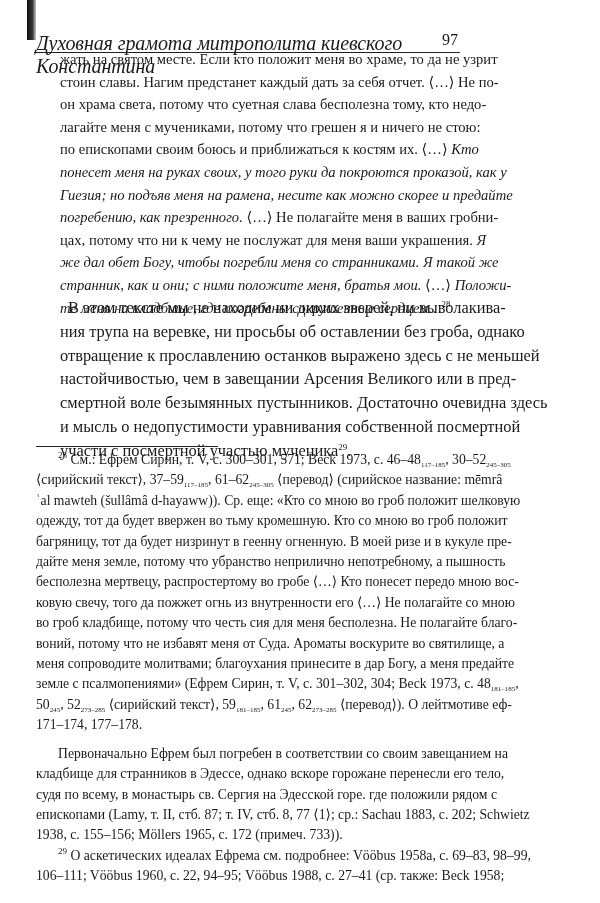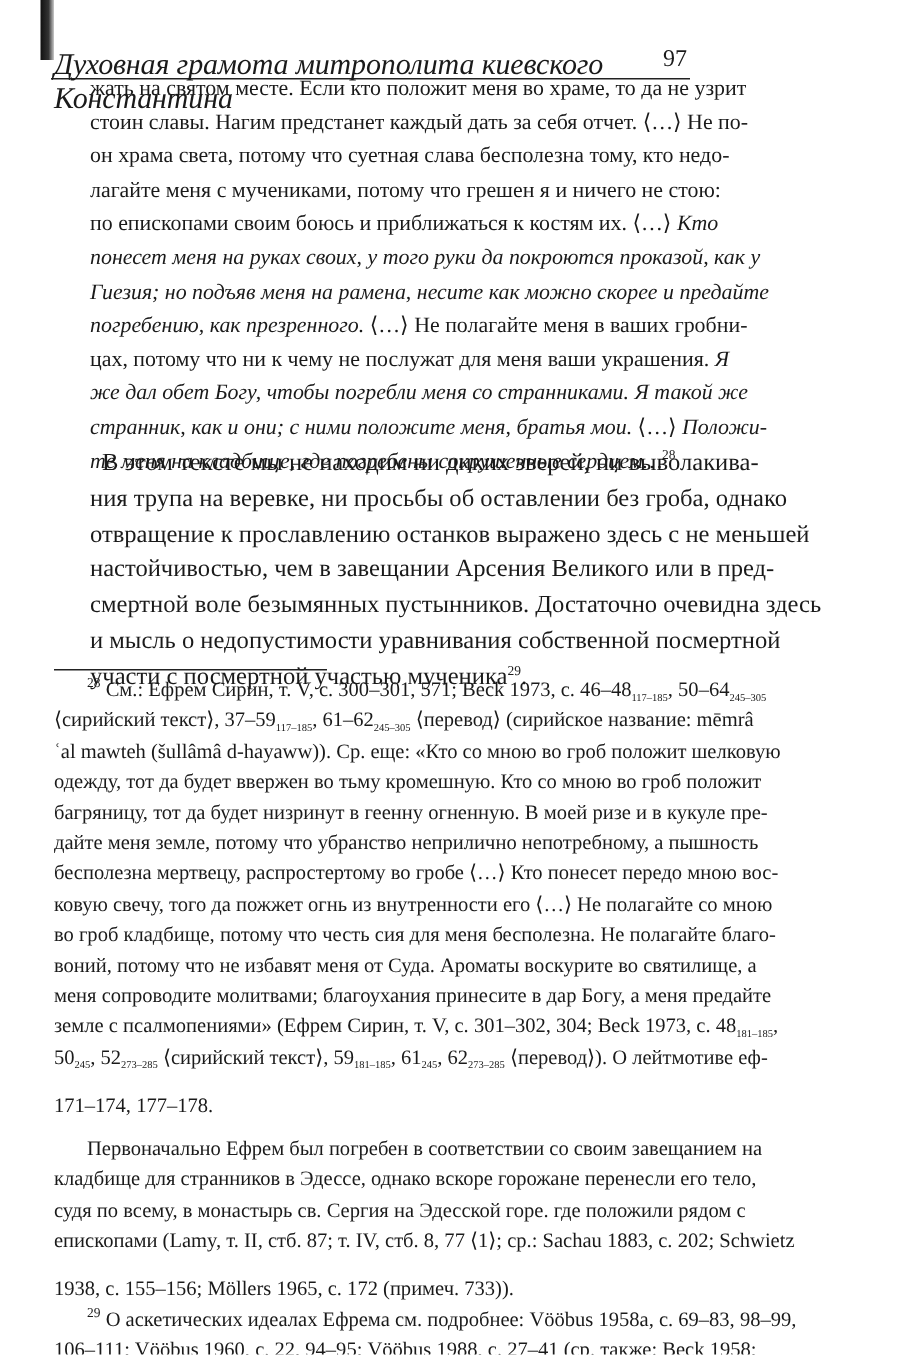--- a/index.html
+++ b/index.html
@@ -14,21 +14,21 @@
   .quote .ln.last { text-align-last: left; }
   .it { font-style: italic; }
   sup { font-size: 9px; line-height: 0; vertical-align: 6px; }
   sub { font-size: 7px; line-height: 0; vertical-align: -3px; }
   .body-para { position: absolute; left: 60px; top: 296px; width: 410px; font-size: 16.4px; line-height: 23.8px; }
   .body-para .ln { display: block; white-space: nowrap; text-align: justify; text-align-last: justify; }
   .body-para .ln.last { text-align-last: left; }
   .fn-rule { position: absolute; left: 36px; top: 446px; width: 182px; border-top: 1.2px solid #222; }
   .footnotes { position: absolute; left: 36px; top: 450px; width: 434px; font-size: 13.7px; line-height: 20.4px; }
   .footnotes .ln { display: block; white-space: nowrap; text-align: justify; text-align-last: justify; }
-  .footnotes .ln.last { text-align-last: left; margin-top: 12px; }
+  .footnotes .ln.last { text-align-last: left; }
   .footnotes .ind { padding-left: 22px; }
   .fn-gap { height: 8px; }
   .signature { position: absolute; left: 36px; top: 908px; font-size: 11px; }
 </style>
 </head>
 <body>
 
 <div class="scan-edge"></div>
 
 <div class="header">
@@ -57,21 +57,21 @@
     <span class="ln">отвращение к прославлению останков выражено здесь с не меньшей</span>
     <span class="ln">настойчивостью, чем в завещании Арсения Великого или в пред-</span>
     <span class="ln">смертной воле безымянных пустынников. Достаточно очевидна здесь</span>
     <span class="ln">и мысль о недопустимости уравнивания собственной посмертной</span>
     <span class="ln last">участи с посмертной участью мученика<sup>29</sup>.</span>
   </div>
 
 <div class="fn-rule"></div>
 
 <div class="footnotes" id="footnotes">
-    <span class="ln ind"><sup>28</sup> <span>См.: Ефрем Сирин, т. V, с. 300–301, 571; Beck 1973, с. 46–48</span><sub>117–185</sub><span>, 50–64</span><sub>245–305</sub></span>
+    <span class="ln ind"><sup>28</sup> <span>См.: Ефрем Сирин, т. V, с. 300–301, 571; Beck 1973, с. 46–48</span><sub>117–185</sub><span>, 30–52</span><sub>245–305</sub></span>
     <span class="ln"><span>⟨сирийский текст⟩, 37–59</span><sub>117–185</sub><span>, 61–62</span><sub>245–305</sub><span> ⟨перевод⟩ (сирийское название: mēmrâ</span></span>
     <span class="ln"><span>ʿal mawteh (šullâmâ d-hayaww)). Ср. еще: «Кто со мною во гроб положит шелковую</span></span>
     <span class="ln"><span>одежду, тот да будет ввержен во тьму кромешную. Кто со мною во гроб положит</span></span>
     <span class="ln"><span>багряницу, тот да будет низринут в геенну огненную. В моей ризе и в кукуле пре-</span></span>
     <span class="ln"><span>дайте меня земле, потому что убранство неприлично непотребному, а пышность</span></span>
     <span class="ln"><span>бесполезна мертвецу, распростертому во гробе ⟨…⟩ Кто понесет передо мною вос-</span></span>
     <span class="ln"><span>ковую свечу, того да пожжет огнь из внутренности его ⟨…⟩ Не полагайте со мною</span></span>
     <span class="ln"><span>во гроб кладбище, потому что честь сия для меня бесполезна. Не полагайте благо-</span></span>
     <span class="ln"><span>воний, потому что не избавят меня от Суда. Ароматы воскурите во святилище, а</span></span>
     <span class="ln"><span>меня сопроводите молитвами; благоухания принесите в дар Богу, а меня предайте</span></span>

